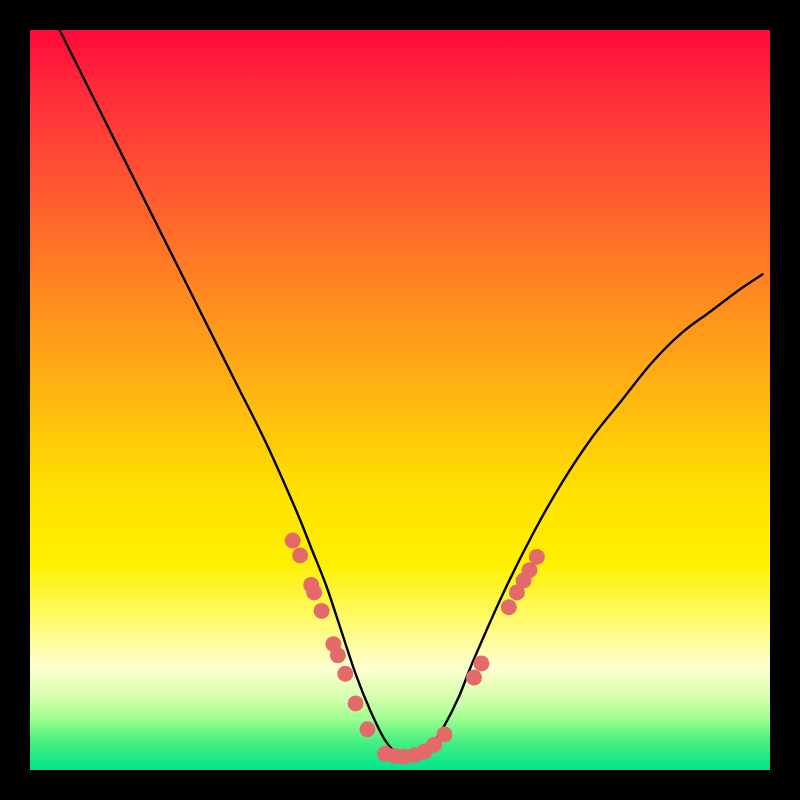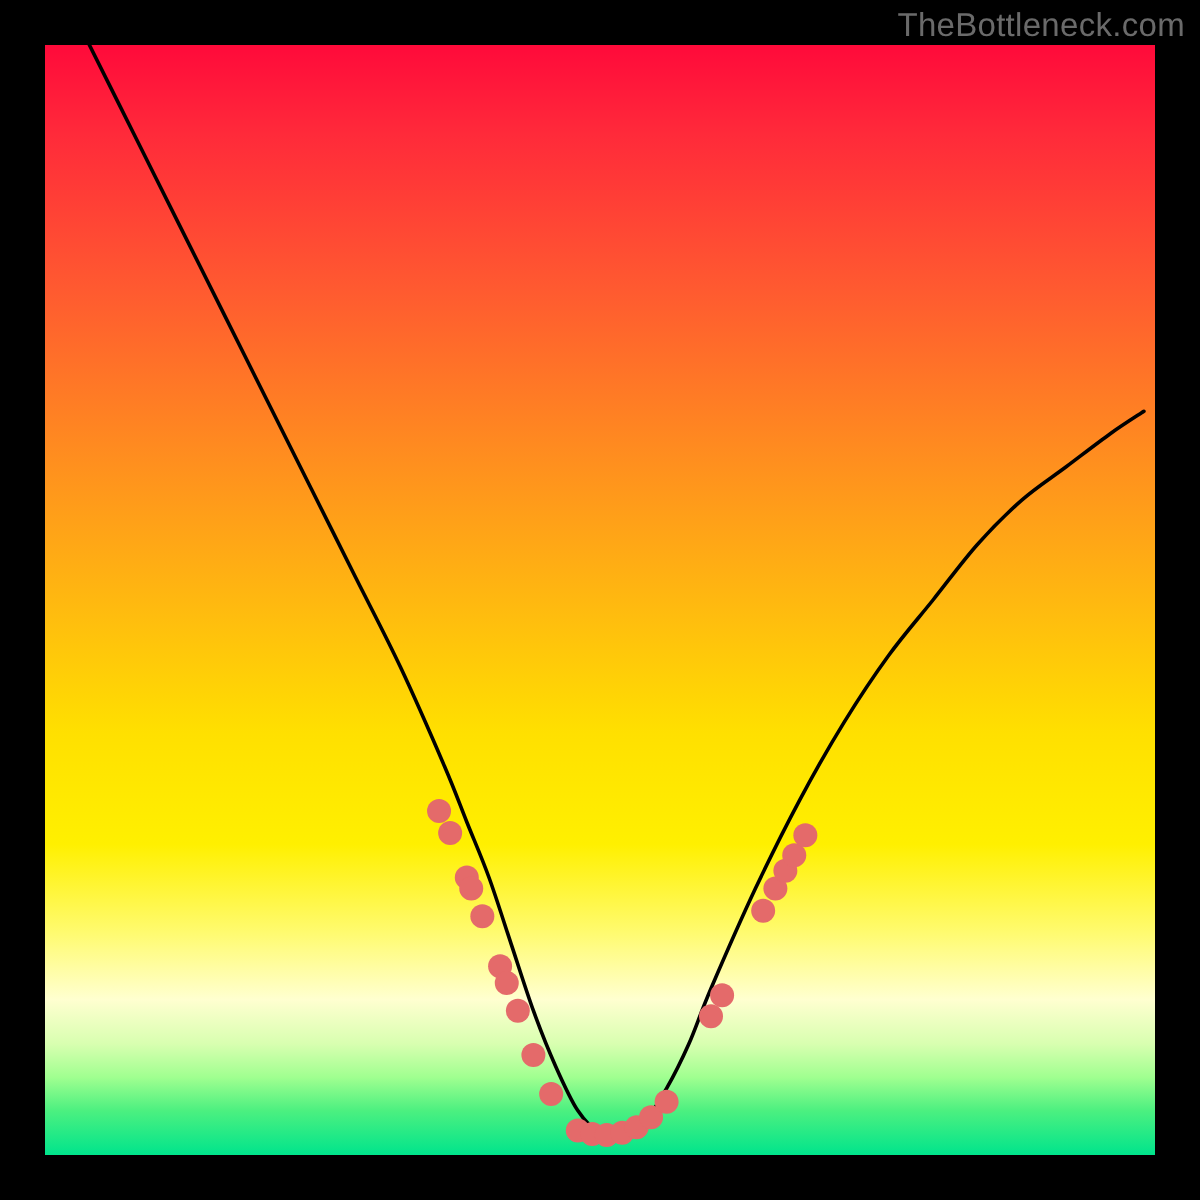--- a/index.html
+++ b/index.html
@@ -87,14 +87,13 @@
           <circle cx="444.00" cy="647.50" r="8" fill="#e46a6a"></circle>
           <circle cx="451.40" cy="633.44" r="8" fill="#e46a6a"></circle>
           <circle cx="478.78" cy="577.20" r="8" fill="#e46a6a"></circle>
           <circle cx="486.92" cy="562.40" r="8" fill="#e46a6a"></circle>
           <circle cx="493.58" cy="550.56" r="8" fill="#e46a6a"></circle>
           <circle cx="499.50" cy="540.20" r="8" fill="#e46a6a"></circle>
           <circle cx="506.90" cy="526.88" r="8" fill="#e46a6a"></circle>
         </g>
     </svg>
   </div>
-  <div class="watermark">TheBottleneck.com</div>
 </div>
 
 </body></html>

